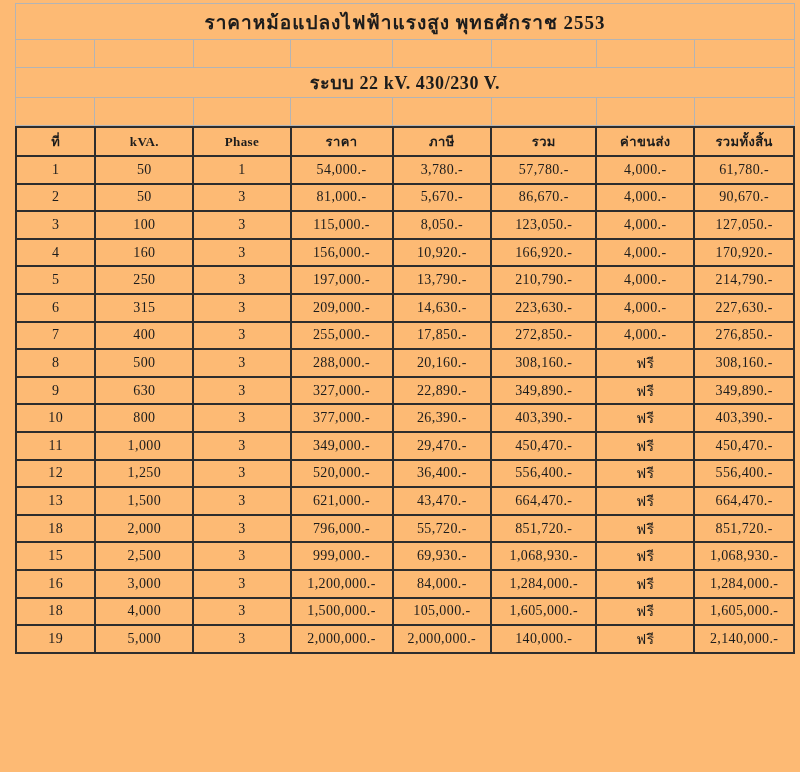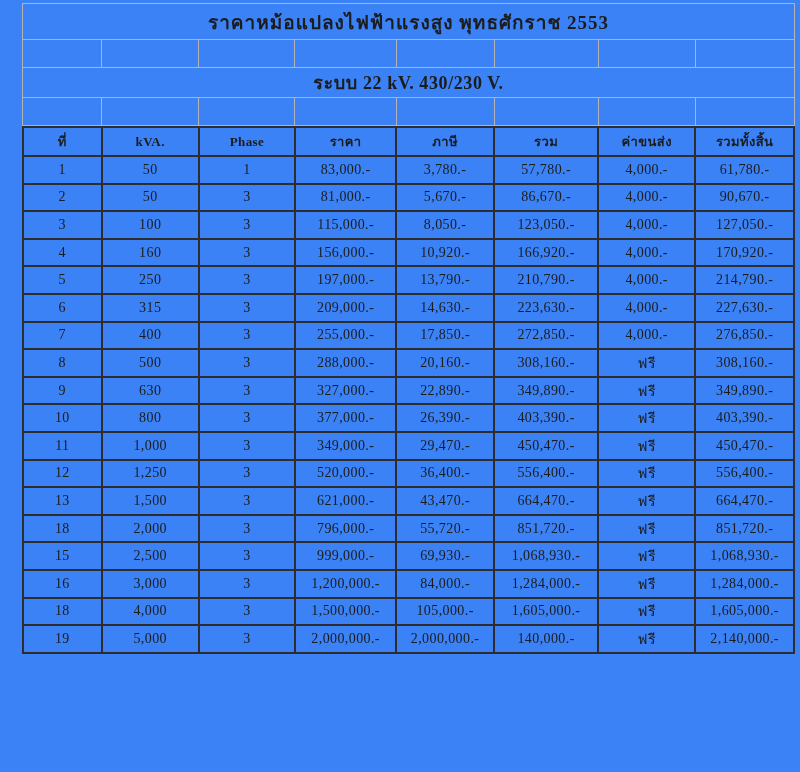--- a/index.html
+++ b/index.html
@@ -4,22 +4,22 @@
 <style>
   * { box-sizing: border-box; }
   html, body { margin: 0; padding: 0; background: #ffffff; }
   body {
     font-family: "Liberation Serif", "DejaVu Serif", serif;
     color: #1c1c1c;
   }
   .page {
     width: 800px;
     height: 772px;
-    background: #3b82f6;
-    padding: 3px 5px 2px 22px;
+    background: #fdba74;
+    padding: 3px 5px 2px 15px;
     overflow: hidden;
   }
   table {
     width: 100%;
     border-collapse: collapse;
     table-layout: fixed;
   }
 
   
   .top-table td {
@@ -129,21 +129,21 @@
         <th>รวม</th>
         <th>ค่าขนส่ง</th>
         <th>รวมทั้งสิ้น</th>
       </tr>
     </thead>
     <tbody>
         <tr>
           <td>1</td>
           <td>50</td>
           <td>1</td>
-          <td>83,000.-</td>
+          <td>54,000.-</td>
           <td>3,780.-</td>
           <td>57,780.-</td>
           <td>4,000.-</td>
           <td>61,780.-</td>
         </tr>
         <tr>
           <td>2</td>
           <td>50</td>
           <td>3</td>
           <td>81,000.-</td>

